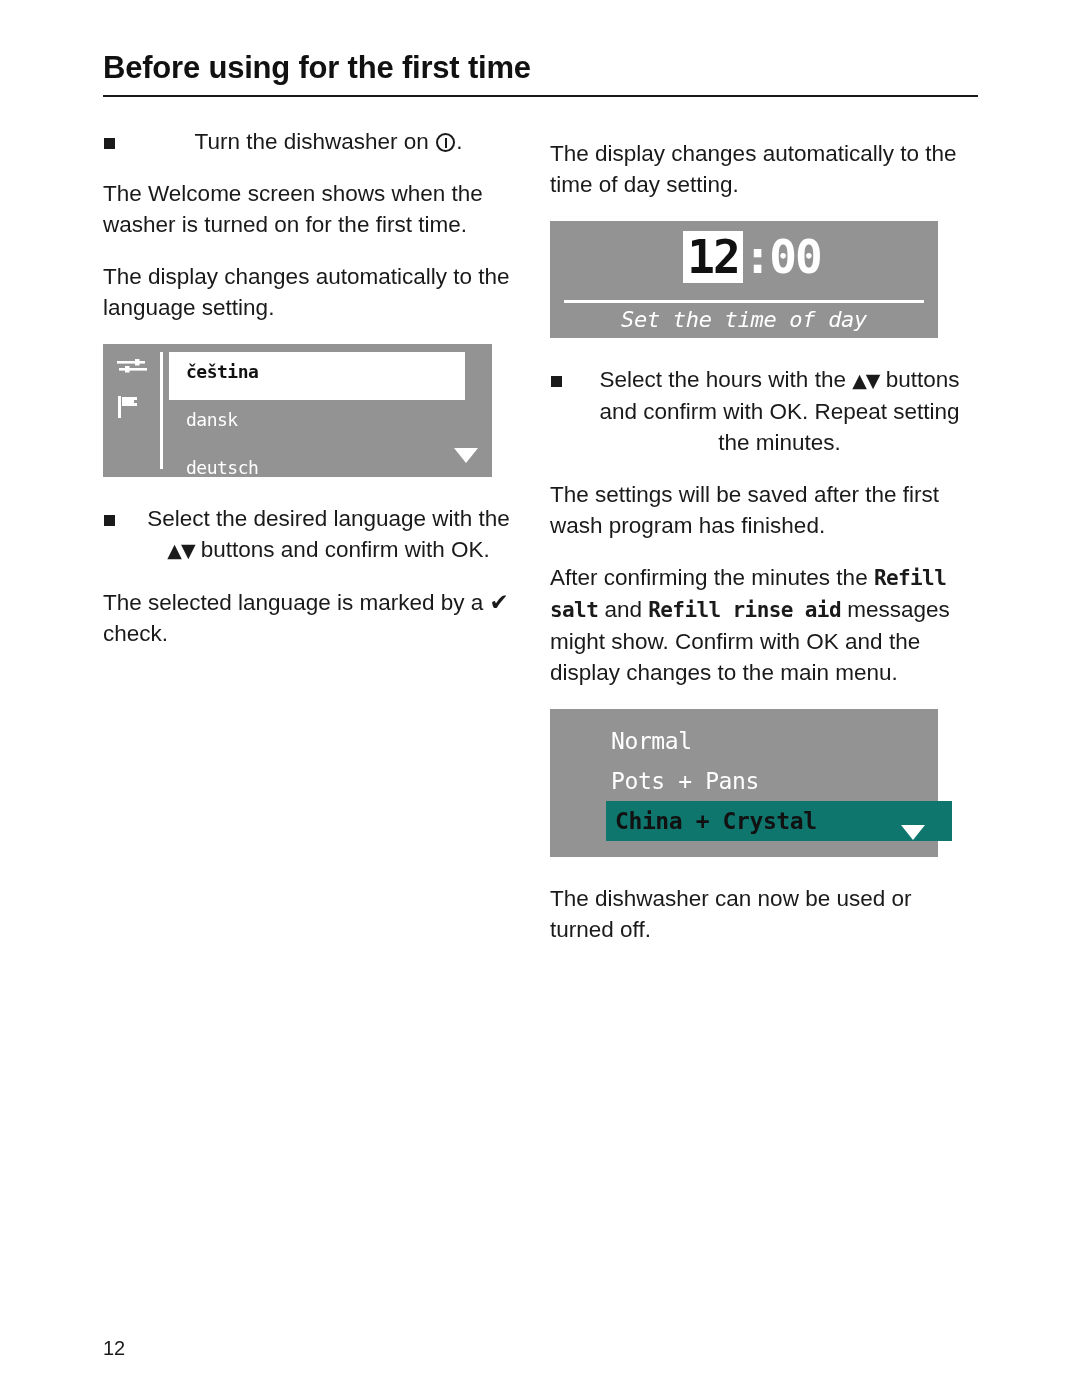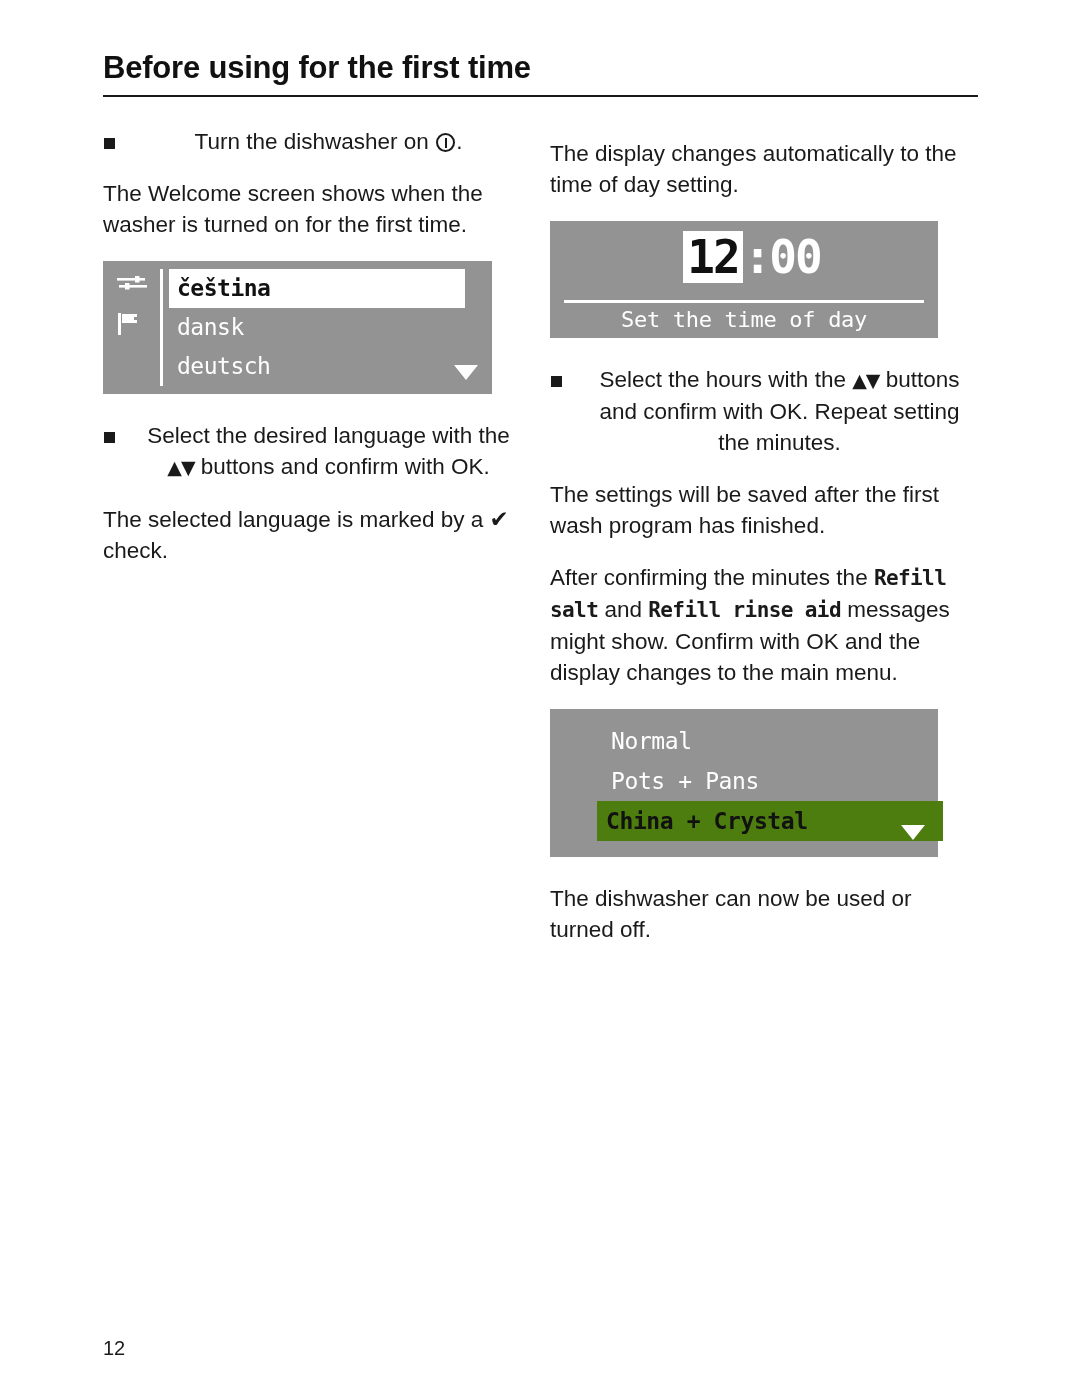--- a/index.html
+++ b/index.html
@@ -141,25 +141,25 @@
     width: 3px;
     height: 117px;
     background: #ffffff;
   }
   .lang-rows {
     position: absolute;
     left: 66px; top: 8px;
     width: 318px;
   }
   .lang-row {
-    height: 39px;
+    height: 48px;
     line-height: 39px;
-    font-size: 23px;
+    font-size: 18px;
     letter-spacing: -0.5px;
-    padding-left: 8px;
+    padding-left: 17px;
   }
   .lang-row.selected {
     background: #ffffff;
     color: #111111;
     width: 296px;
     font-weight: bold;
   }
   .scroll-arrow {
     position: absolute;
     right: 14px;
@@ -212,44 +212,45 @@
     background: #ffffff;
   }
   .clock-caption {
     position: absolute;
     left: 0; right: 0;
     top: 86px;
     text-align: center;
     font-size: 22px;
     letter-spacing: -0.3px;
     color: #ffffff;
+    font-style: italic;
   }
 
   
   .panel-menu {
     width: 388px;
     height: 148px;
     margin: 0 0 26px 0;
     padding-top: 12px;
     padding-left: 40px;
   }
   .menu-row {
     height: 40px;
     line-height: 40px;
     font-size: 23px;
     letter-spacing: -0.4px;
     padding-left: 21px;
     color: #ffffff;
   }
   .menu-row.selected {
-    background: #4d7c0f;
+    background: #0f766e;
     color: #111111;
     font-weight: bold;
     width: 346px;
-    margin-left: 7px;
+    margin-left: 16px;
     padding-left: 9px;
   }
   .menu-arrow {
     position: absolute;
     right: 13px;
     bottom: 17px;
     width: 0; height: 0;
     border-left: 12px solid transparent;
     border-right: 12px solid transparent;
     border-top: 15px solid #ffffff;
@@ -276,20 +277,21 @@
 
   <div class="col col-left">
 
     <div class="step">
       <span class="bullet"></span><span>Turn the dishwasher on</span>
       <span class="power-sym"></span><span>.</span>
     </div>
 
     <p class="body">The Welcome screen shows when the washer is turned on for the first time.</p>
 
+    <p class="body">The display changes automatically to the language setting.</p>
 
     <div class="display-panel panel-language">
       <div class="lang-icons">
         <span class="icon-sliders">
           <svg width="30" height="14" viewBox="0 0 30 14">
             <rect x="0" y="2" width="28" height="2.6" fill="#ffffff"></rect>
             <rect x="18" y="0" width="4.5" height="6.5" fill="#ffffff"></rect>
             <rect x="2" y="9" width="28" height="2.6" fill="#ffffff"></rect>
             <rect x="8" y="7" width="4.5" height="6.5" fill="#ffffff"></rect>
           </svg>

